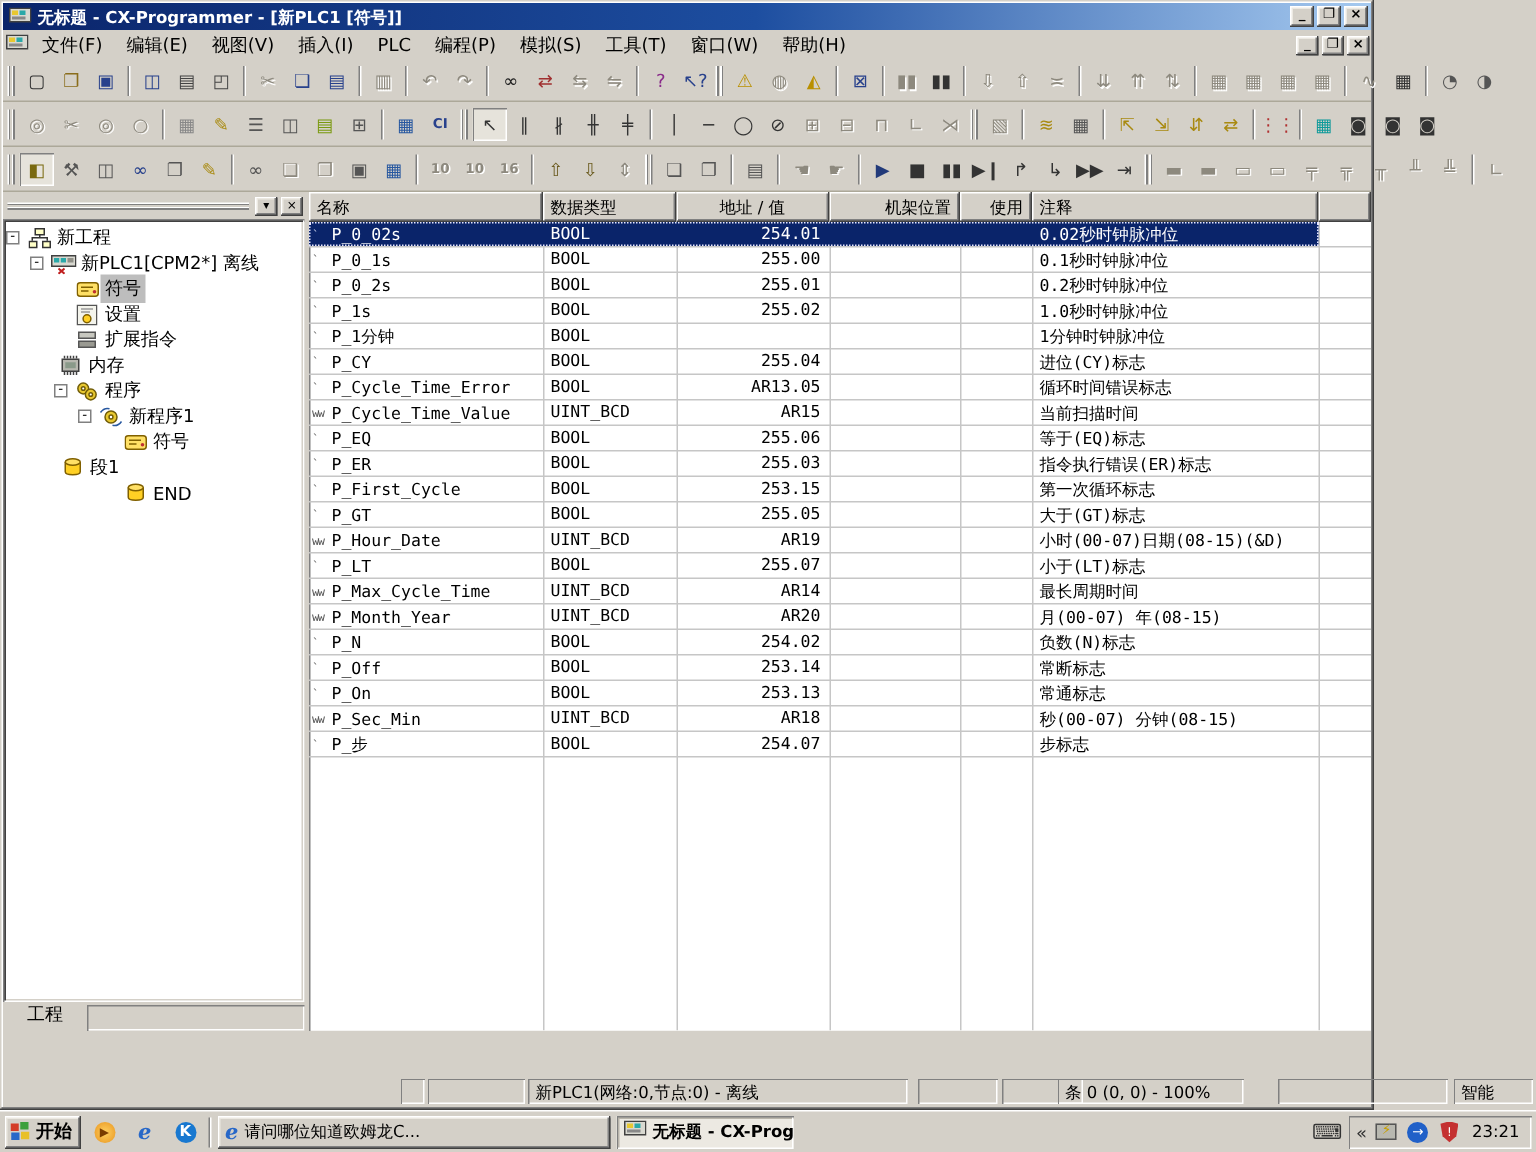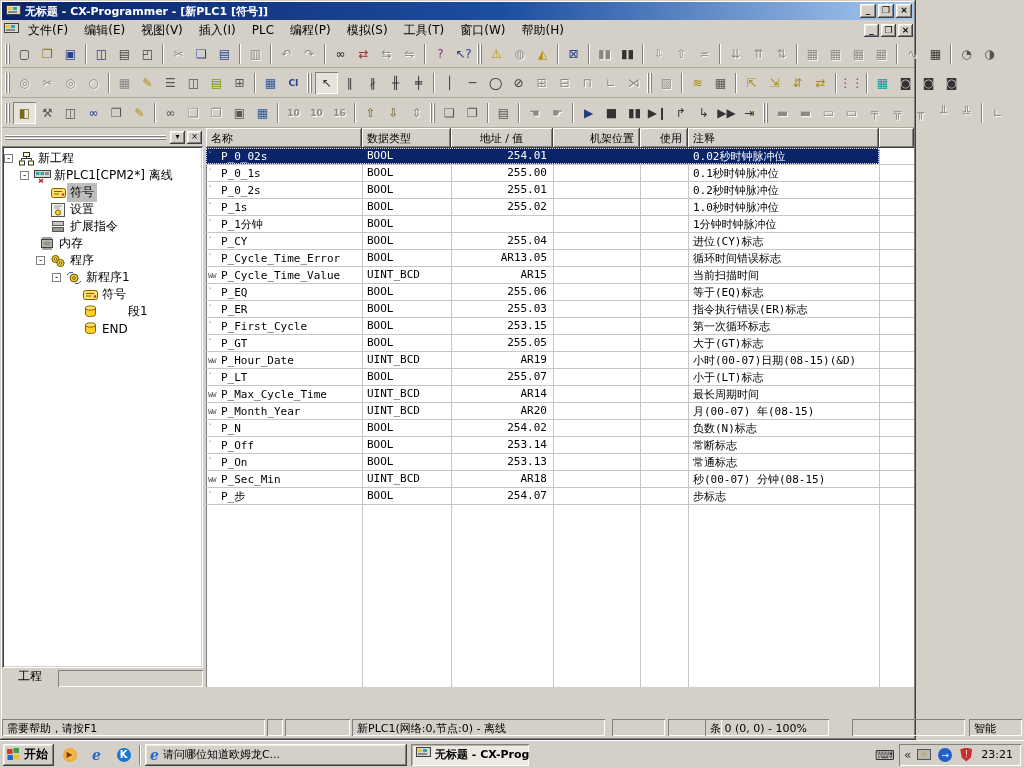--- a/index.html
+++ b/index.html
@@ -421,21 +421,21 @@
         <div class="tree-row" style="padding-left: 77px;">
           <span class="tree-ico">
             <svg width="15" height="13" viewBox="0 0 15 13">
               <rect x="0.5" y="2.5" width="14" height="9" rx="2" fill="#ffe066" stroke="#806000"></rect>
               <path d="M3 5.5h8M3 8h5" stroke="#806000"></path>
               <circle cx="12" cy="8.5" r="1.2" fill="#c03030"></circle>
             </svg>
           </span>
           <span class="tree-label">符号</span>
         </div>
-        <div class="tree-row" style="padding-left: 77px; gap: 26px;">
+        <div class="tree-row" style="padding-left: 35px;">
           <span class="tree-ico">
             <svg width="13" height="13" viewBox="0 0 13 13">
               <path d="M1.5 3v6.5c0 1.2 2.2 2 5 2s5-0.8 5-2V3" fill="#ffd024" stroke="#806000"></path>
               <ellipse cx="6.5" cy="3" rx="5" ry="2.1" fill="#ffe066" stroke="#806000"></ellipse>
             </svg>
           </span>
           <span class="tree-label">段1</span>
         </div>
         <div class="tree-row" style="padding-left: 77px;">
           <span class="tree-ico">
@@ -762,21 +762,20 @@
       </div>
   <div class="vline" style="left: 156px;"></div>
       <div class="vline" style="left: 245px;"></div>
       <div class="vline" style="left: 347px;"></div>
       <div class="vline" style="left: 434px;"></div>
       <div class="vline" style="left: 482px;"></div>
       <div class="vline" style="left: 673px;"></div>
     </div>
 
   <div class="statusbar">
-      <span class="sseg" style="left: 0px; width: 263px;">需要帮助，请按F1</span>
       <span class="sseg" style="left: 265px; width: 16px;"></span>
       <span class="sseg" style="left: 283px; width: 65px;"></span>
       <span class="sseg" style="left: 350px; width: 253px;">新PLC1(网络:0,节点:0) - 离线</span>
       <span class="sseg" style="left: 610px; width: 53px;"></span>
       <span class="sseg" style="left: 666px; width: 54px;"></span>
       <span class="sseg" style="left: 703px; width: 124px;">条 0 (0, 0) - 100%</span>
       <span class="sseg" style="left: 850px; width: 113px;"></span>
       <span class="sseg" style="left: 967px; width: 53px;">智能</span>
     </div>
 </div>

